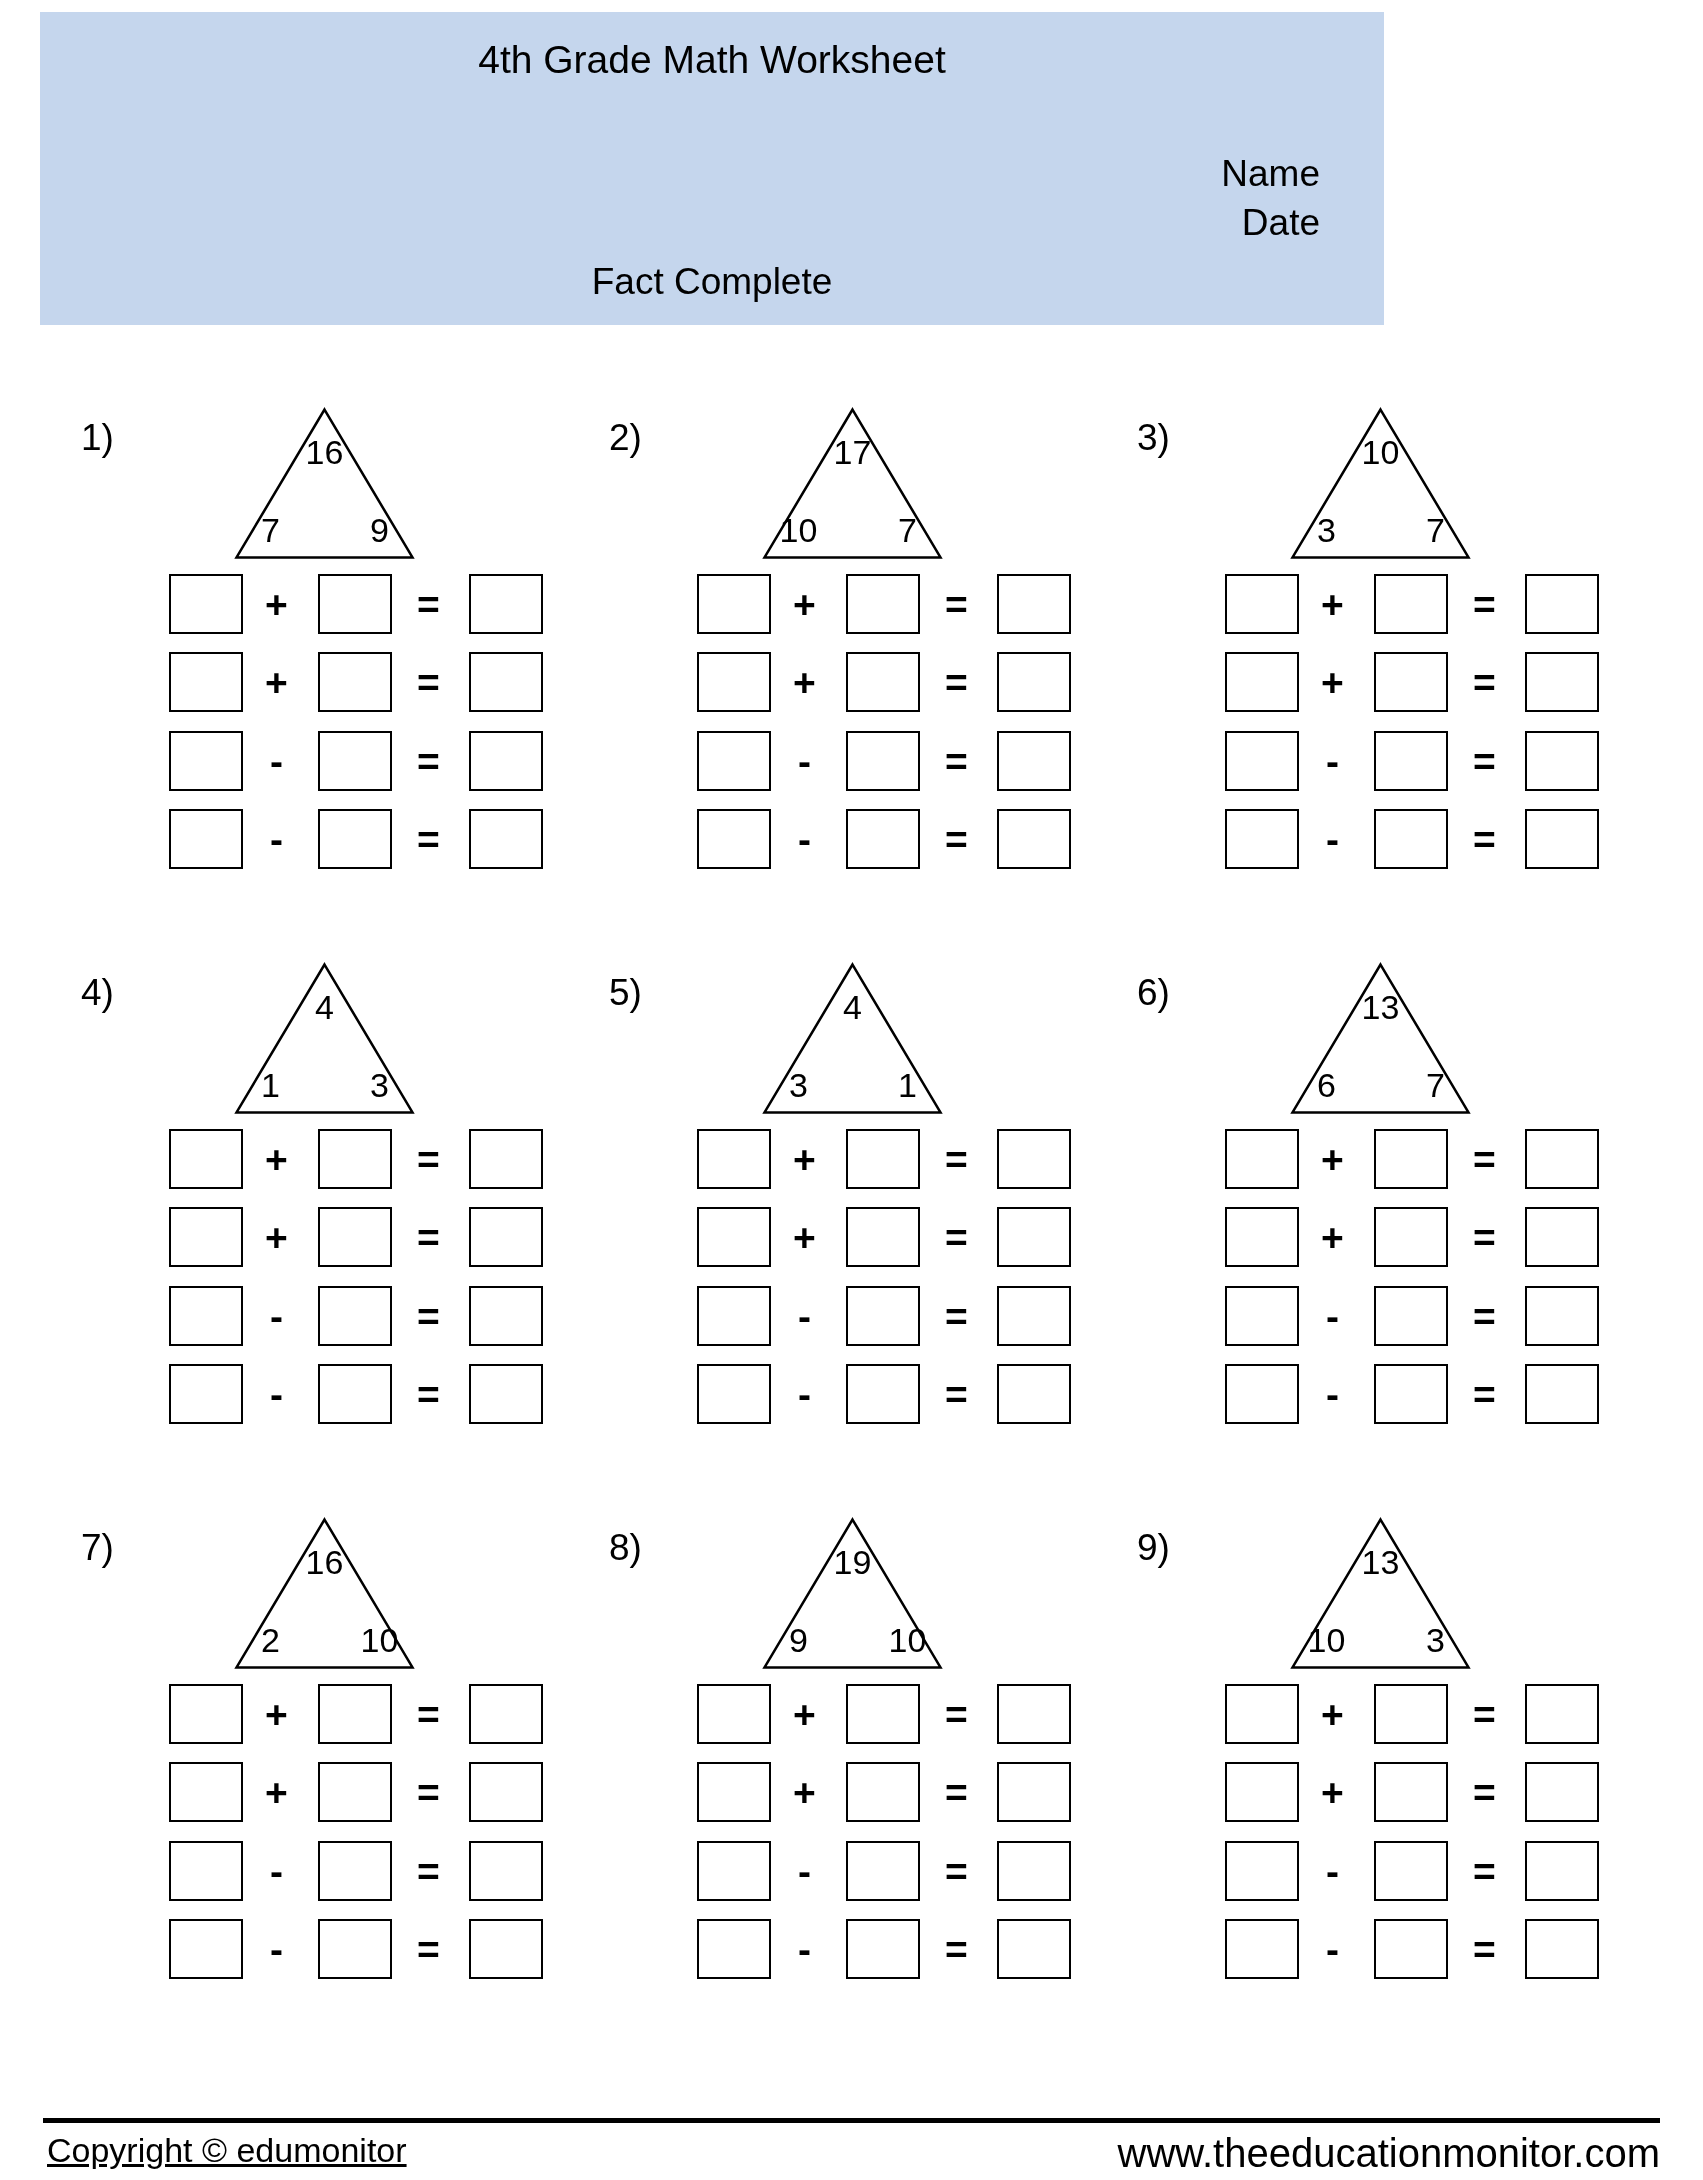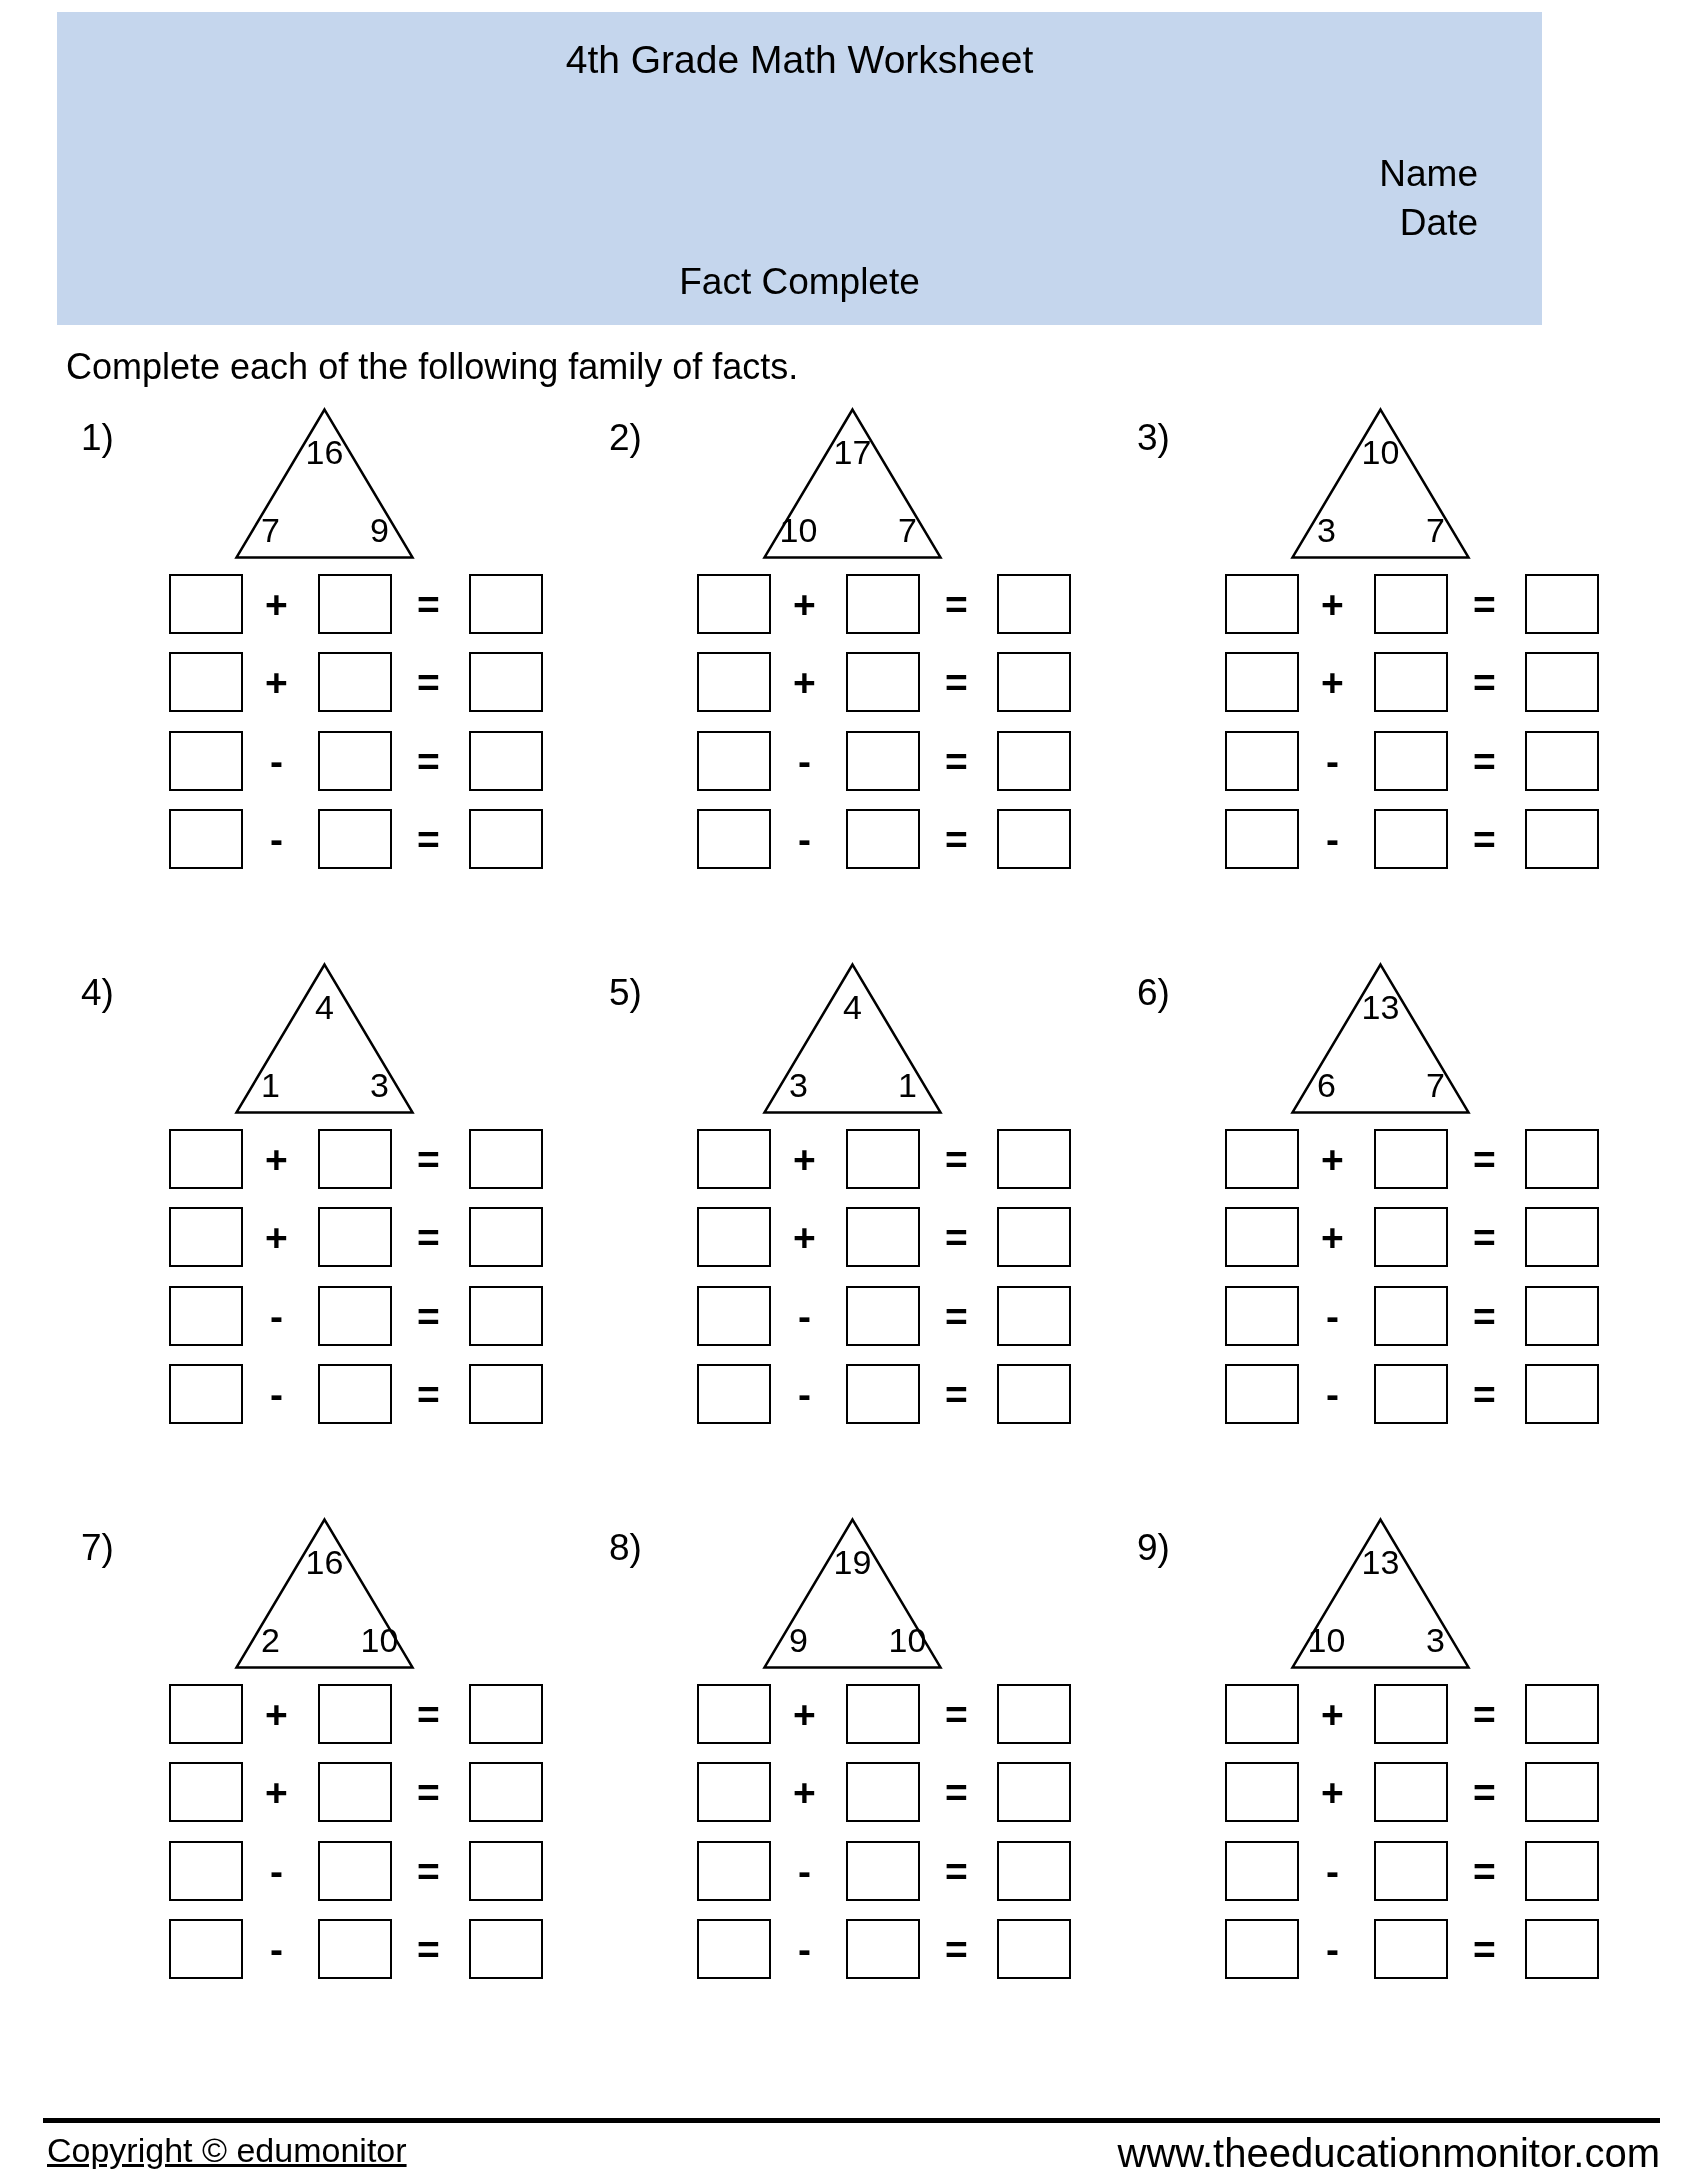--- a/index.html
+++ b/index.html
@@ -1,20 +1,20 @@
 <!DOCTYPE html>
 <html style="font-size:13.6px"><head>
 <meta charset="utf-8">
 <style>
   html,body{margin:0;padding:0;background:#ffffff;}
   .page{position:relative;width:1704px;height:2181px;background:#ffffff;
         font-family:"Liberation Sans",sans-serif;color:#000;overflow:hidden;}
 
   
-  .header{position:absolute;left:57px;top:12px;width:1485px;height:313px;background:#c5d6ed;}
+  .header{position:absolute;left:40px;top:12px;width:1344px;height:313px;background:#c5d6ed;}
   .title{position:absolute;top:25.6px;left:0;width:100%;text-align:center;font-size:39px;}
   .name-row{position:absolute;top:141px;left:64px;right:64px;height:55px;
             display:flex;align-items:flex-end;font-size:37px;flex-direction:column;}
   .name-row .lbl{margin-bottom:6.8px;white-space:nowrap;}
   .line{height:4.3px;background:#000;}
   .name-line{flex:1;margin:0 13.6px;}
   .date-line{width:400px;margin-left:13.6px;}
   .subtitle{position:absolute;top:249px;left:0;width:100%;text-align:center;font-size:37px;}
 
   
@@ -56,21 +56,20 @@
     <div class="title">4th Grade Math Worksheet</div>
     <div class="name-row">
       <span class="lbl">Name</span>
       <div class="line name-line"></div>
       <span class="lbl">Date</span>
       <div class="line date-line"></div>
     </div>
     <div class="subtitle">Fact Complete</div>
   </div>
 
-  <div class="instruction">Complete each of the following family of facts.</div>
 
   <div class="grid">
   <div class="cell">
     <span class="plabel">1)</span>
     <div class="tri-wrap">
       <svg class="tri-svg" viewBox="0 0 215 180">
         <polygon points="107.5,3 211,177 4,177"></polygon>
       </svg>
       <span class="num top">16</span>
       <span class="num left">7</span>

